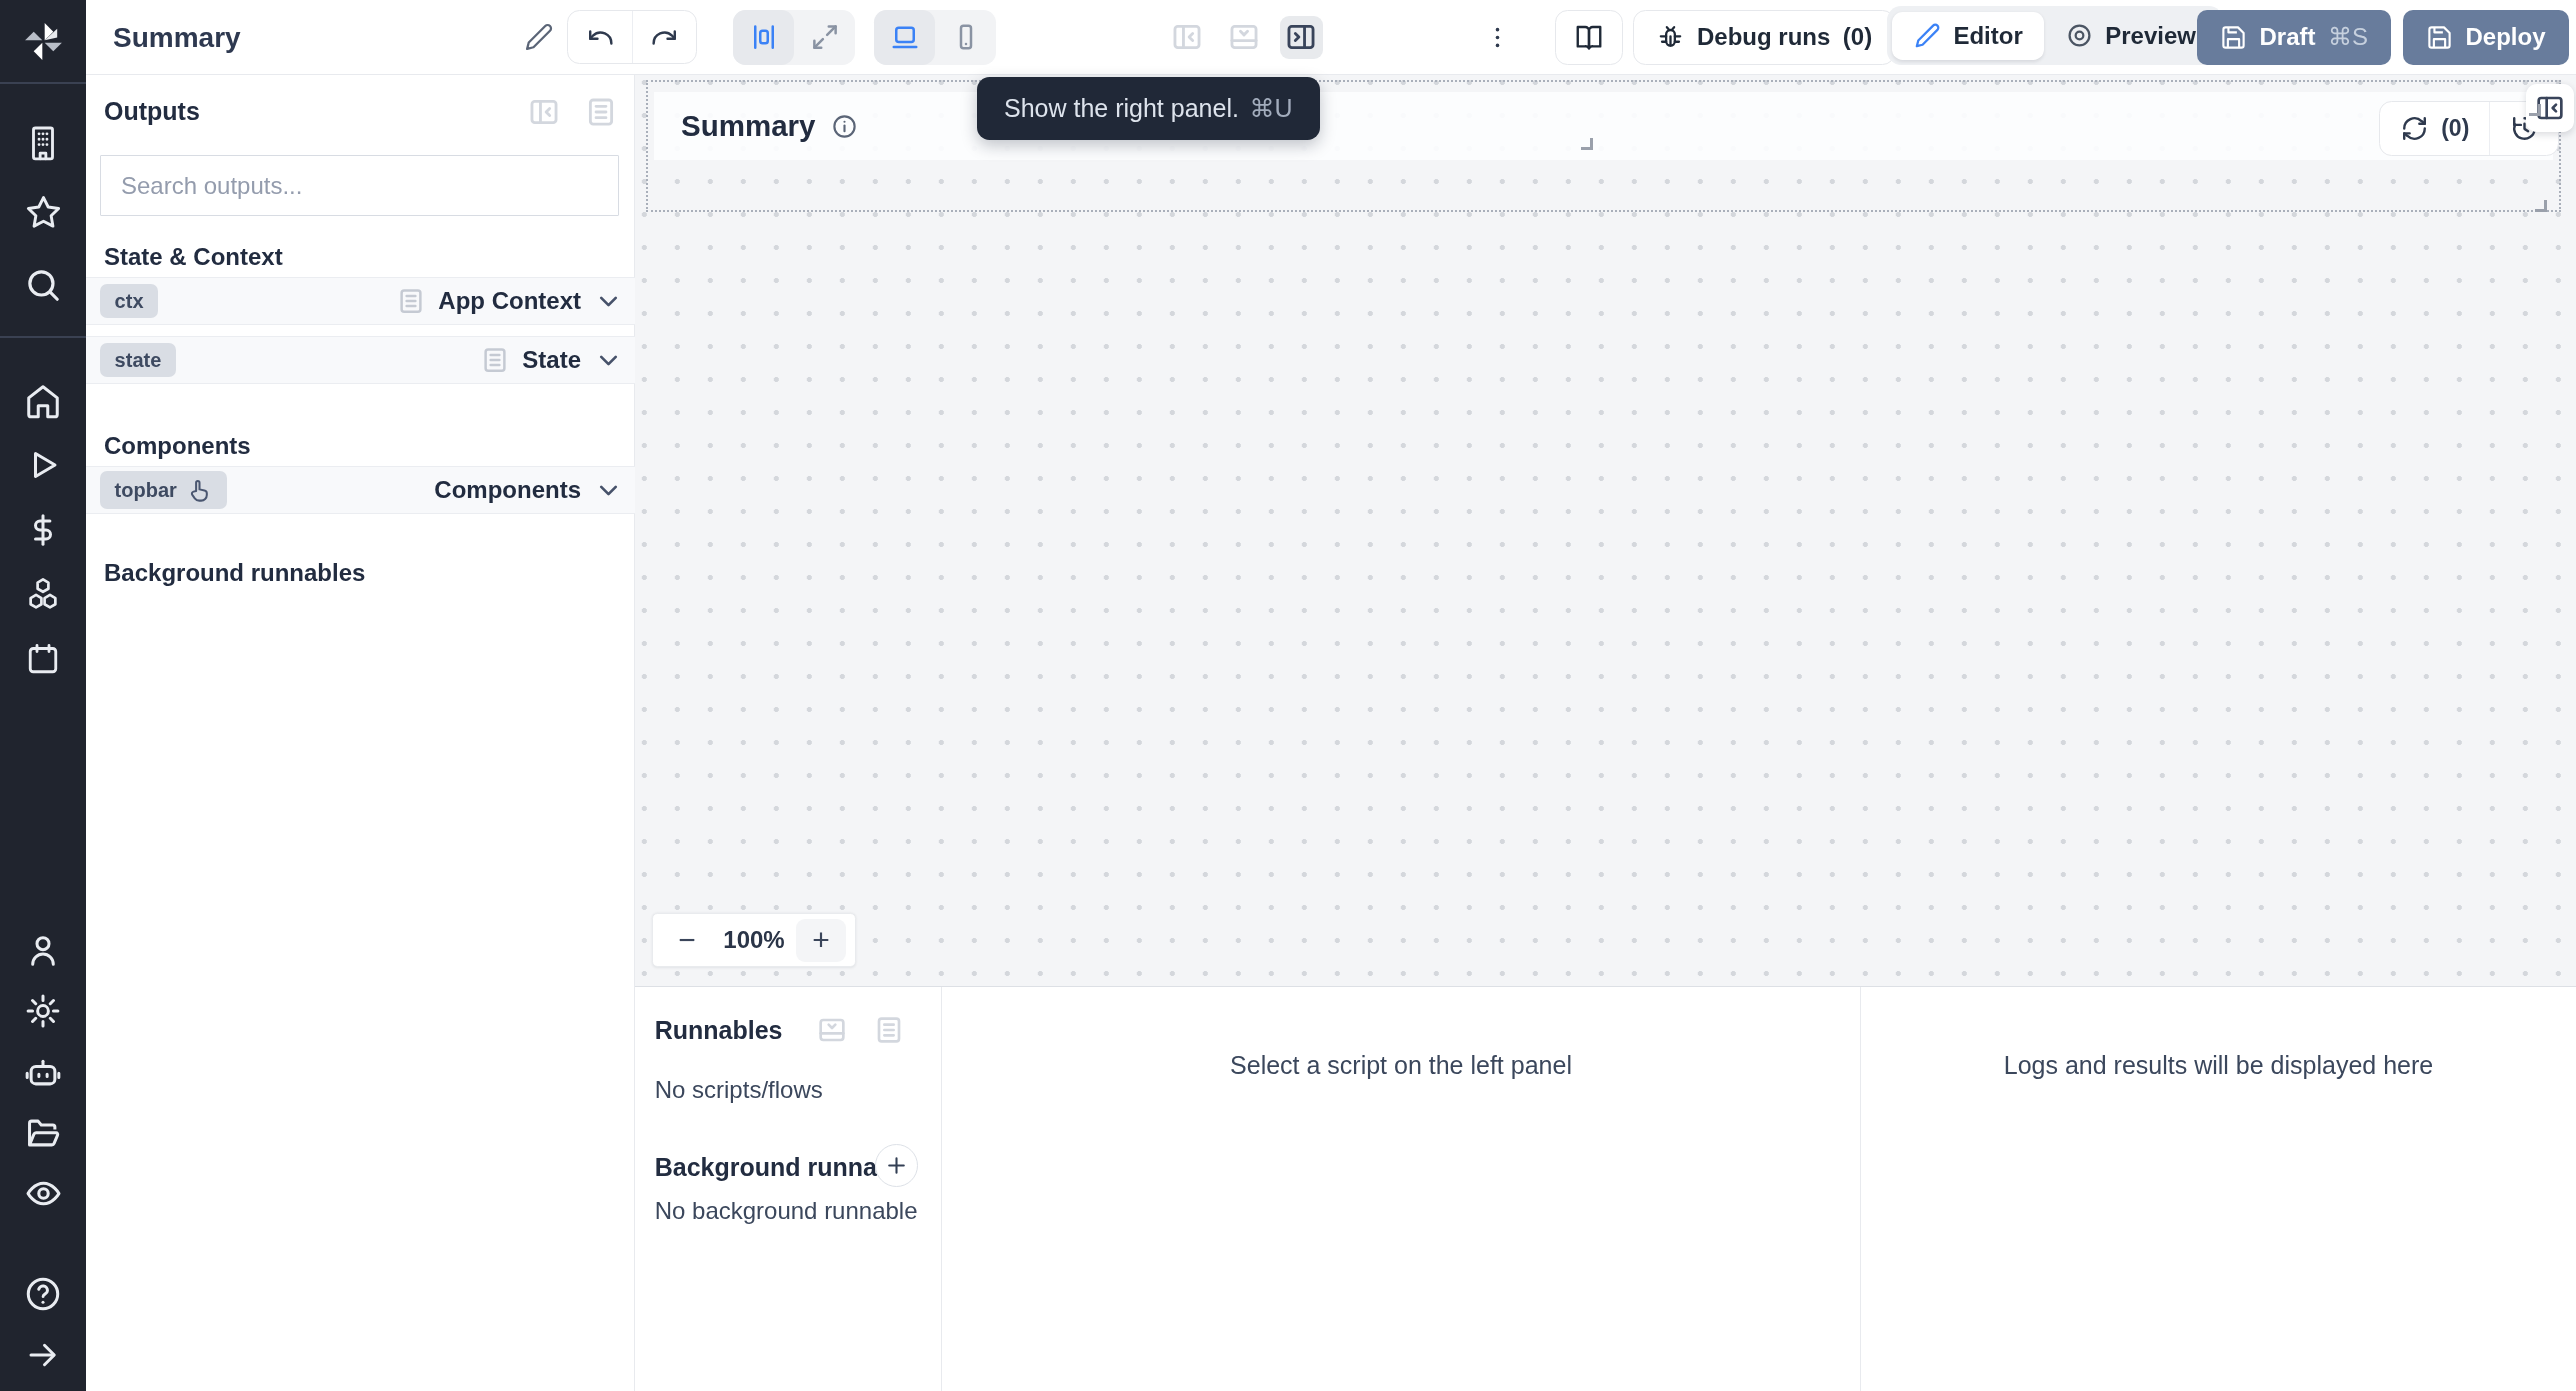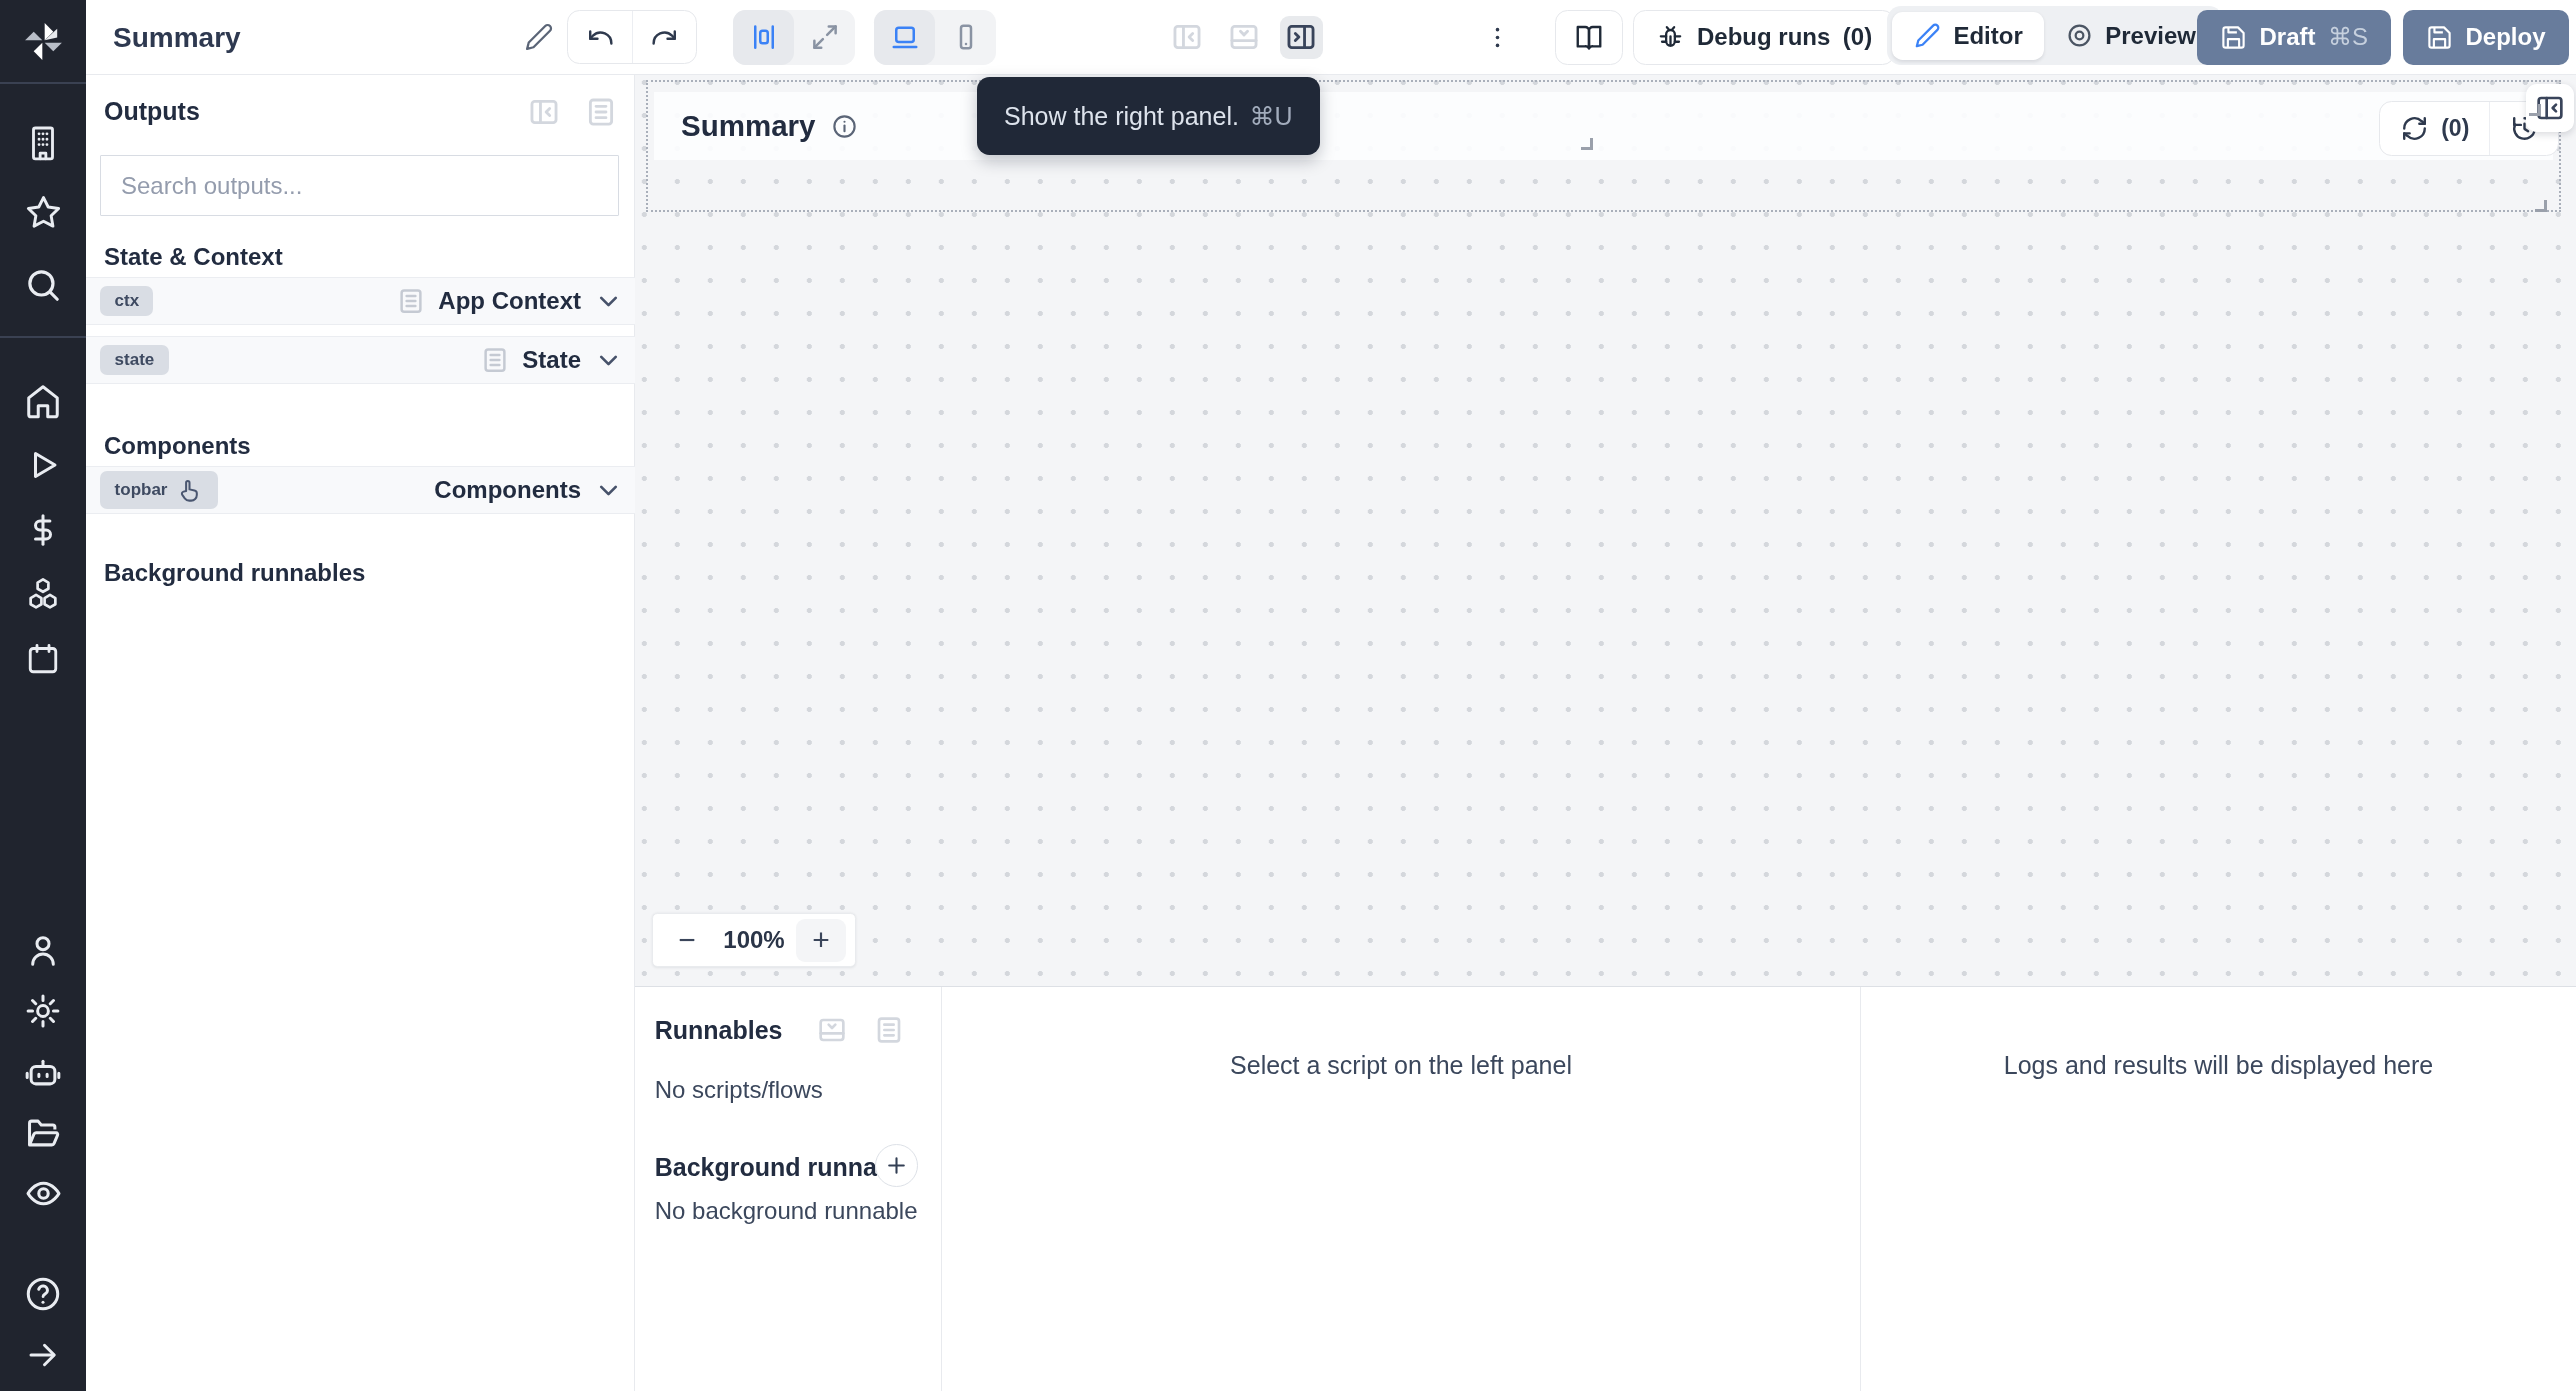--- a/index.html
+++ b/index.html
@@ -28,32 +28,32 @@
   .toggle-btn { width:43px; height:43px; display:flex; align-items:center; justify-content:center; border-radius:9px; color:#d3d7de; cursor:pointer; }
   .toggle-btn.active { background:#e8eaed; color:#39445a; }
   .pill { display:flex; align-items:center; gap:12.5px; background:#fff; border:1.8px solid #e6e8ec; border-radius:12.5px; height:55px; padding:0 21.5px; font-size:24px; font-weight:600; color:#1f2937; cursor:pointer; }
   .tab-group { display:flex; align-items:center; background:#eef0f3; border-radius:14.3px; padding:5.4px; height:59px; }
   .tab { display:flex; align-items:center; gap:12.5px; height:48px; padding:0 21.5px; border-radius:10.7px; font-size:24px; font-weight:600; color:#1f2937; cursor:pointer; }
   .tab.active { background:#fff; box-shadow:0 1.8px 3.6px rgba(15,23,42,.10); }
   .slate-btn { display:flex; align-items:center; gap:12.5px; height:55px; padding:0 23px; background:#687c9c; border:none; border-radius:10px; color:#fff; font-size:24px; font-weight:700; cursor:pointer; }
   .slate-btn .kbd { color:#c6d0de; font-weight:400; }
 
   
-  .tooltip { position:absolute; left:977px; top:77px; height:78px; display:inline-flex; align-items:center; gap:10.7px; padding:8px 27px; background:#202837; border-radius:12.5px; font-size:25px; color:#dde3ec; z-index:40; box-shadow:0 5.4px 16px rgba(15,23,42,.25); }
+  .tooltip { position:absolute; left:977px; top:77px; height:63px; display:inline-flex; align-items:center; gap:10.7px; padding:8px 27px; background:#202837; border-radius:12.5px; font-size:25px; color:#dde3ec; z-index:40; box-shadow:0 5.4px 16px rgba(15,23,42,.25); }
   .tooltip .kbd { color:#a2acbc; }
 
   
   .outputs { position:absolute; left:86px; top:75px; width:549px; height:1317px; background:#fff; border-right:1.8px solid #e8eaee; z-index:10; }
   .panel-head { position:absolute; left:18px; top:21.5px; font-size:25px; font-weight:700; color:#222c40; }
   .head-icons { position:absolute; right:16px; top:19.7px; display:flex; gap:23px; color:#d3d7de; }
   .search { position:absolute; left:14.3px; top:80px; width:519px; height:61px; border:1.8px solid #d8dce3; border-radius:1px; font-size:24px; color:#2f3a4e; padding:0 19.7px; outline:none; font-family:inherit; }
   .search::placeholder { color:#949cad; }
   .sec-head { position:absolute; left:18px; font-size:24px; font-weight:700; color:#222c40; }
   .out-row { position:absolute; left:0; width:549px; height:48px; background:#f8f9fb; border-top:1.8px solid #ebedf1; border-bottom:1.8px solid #ebedf1; display:flex; align-items:center; padding:0 12.5px 0 14.3px; cursor:pointer; }
-  .badge { display:flex; align-items:center; gap:9px; background:#d9dde4; border-radius:7px; padding:5.4px 14.3px; font-size:17px; font-weight:700; color:#3e4a61; }
+  .badge { display:flex; align-items:center; gap:9px; background:#d9dde4; border-radius:7px; padding:5.4px 14.3px; font-size:20px; font-weight:700; color:#3e4a61; }
   .row-right { margin-left:auto; display:flex; align-items:center; gap:12.5px; }
   .row-type { font-size:24px; font-weight:700; color:#222c40; }
   .doc-ic { color:#c5cad3; }
   .chev { color:#47526a; cursor:pointer; }
 
   
   .canvas { position:absolute; left:635px; top:75px; width:1941px; height:911px; background-color:#f4f5f7;
     background-image:radial-gradient(#d4d7dc 2.3px, transparent 2.4px); background-size:33px 33px; background-position:-7.2px -9px; }
   .sel-box { position:absolute; left:10.7px; top:5.4px; width:1915px; height:132px; border:2.7px dotted #a9afba; }
   .top-card { position:absolute; left:19px; top:17px; width:1899px; height:68px; background:rgba(252,253,254,.92); display:flex; align-items:center; padding:0 27px; }

